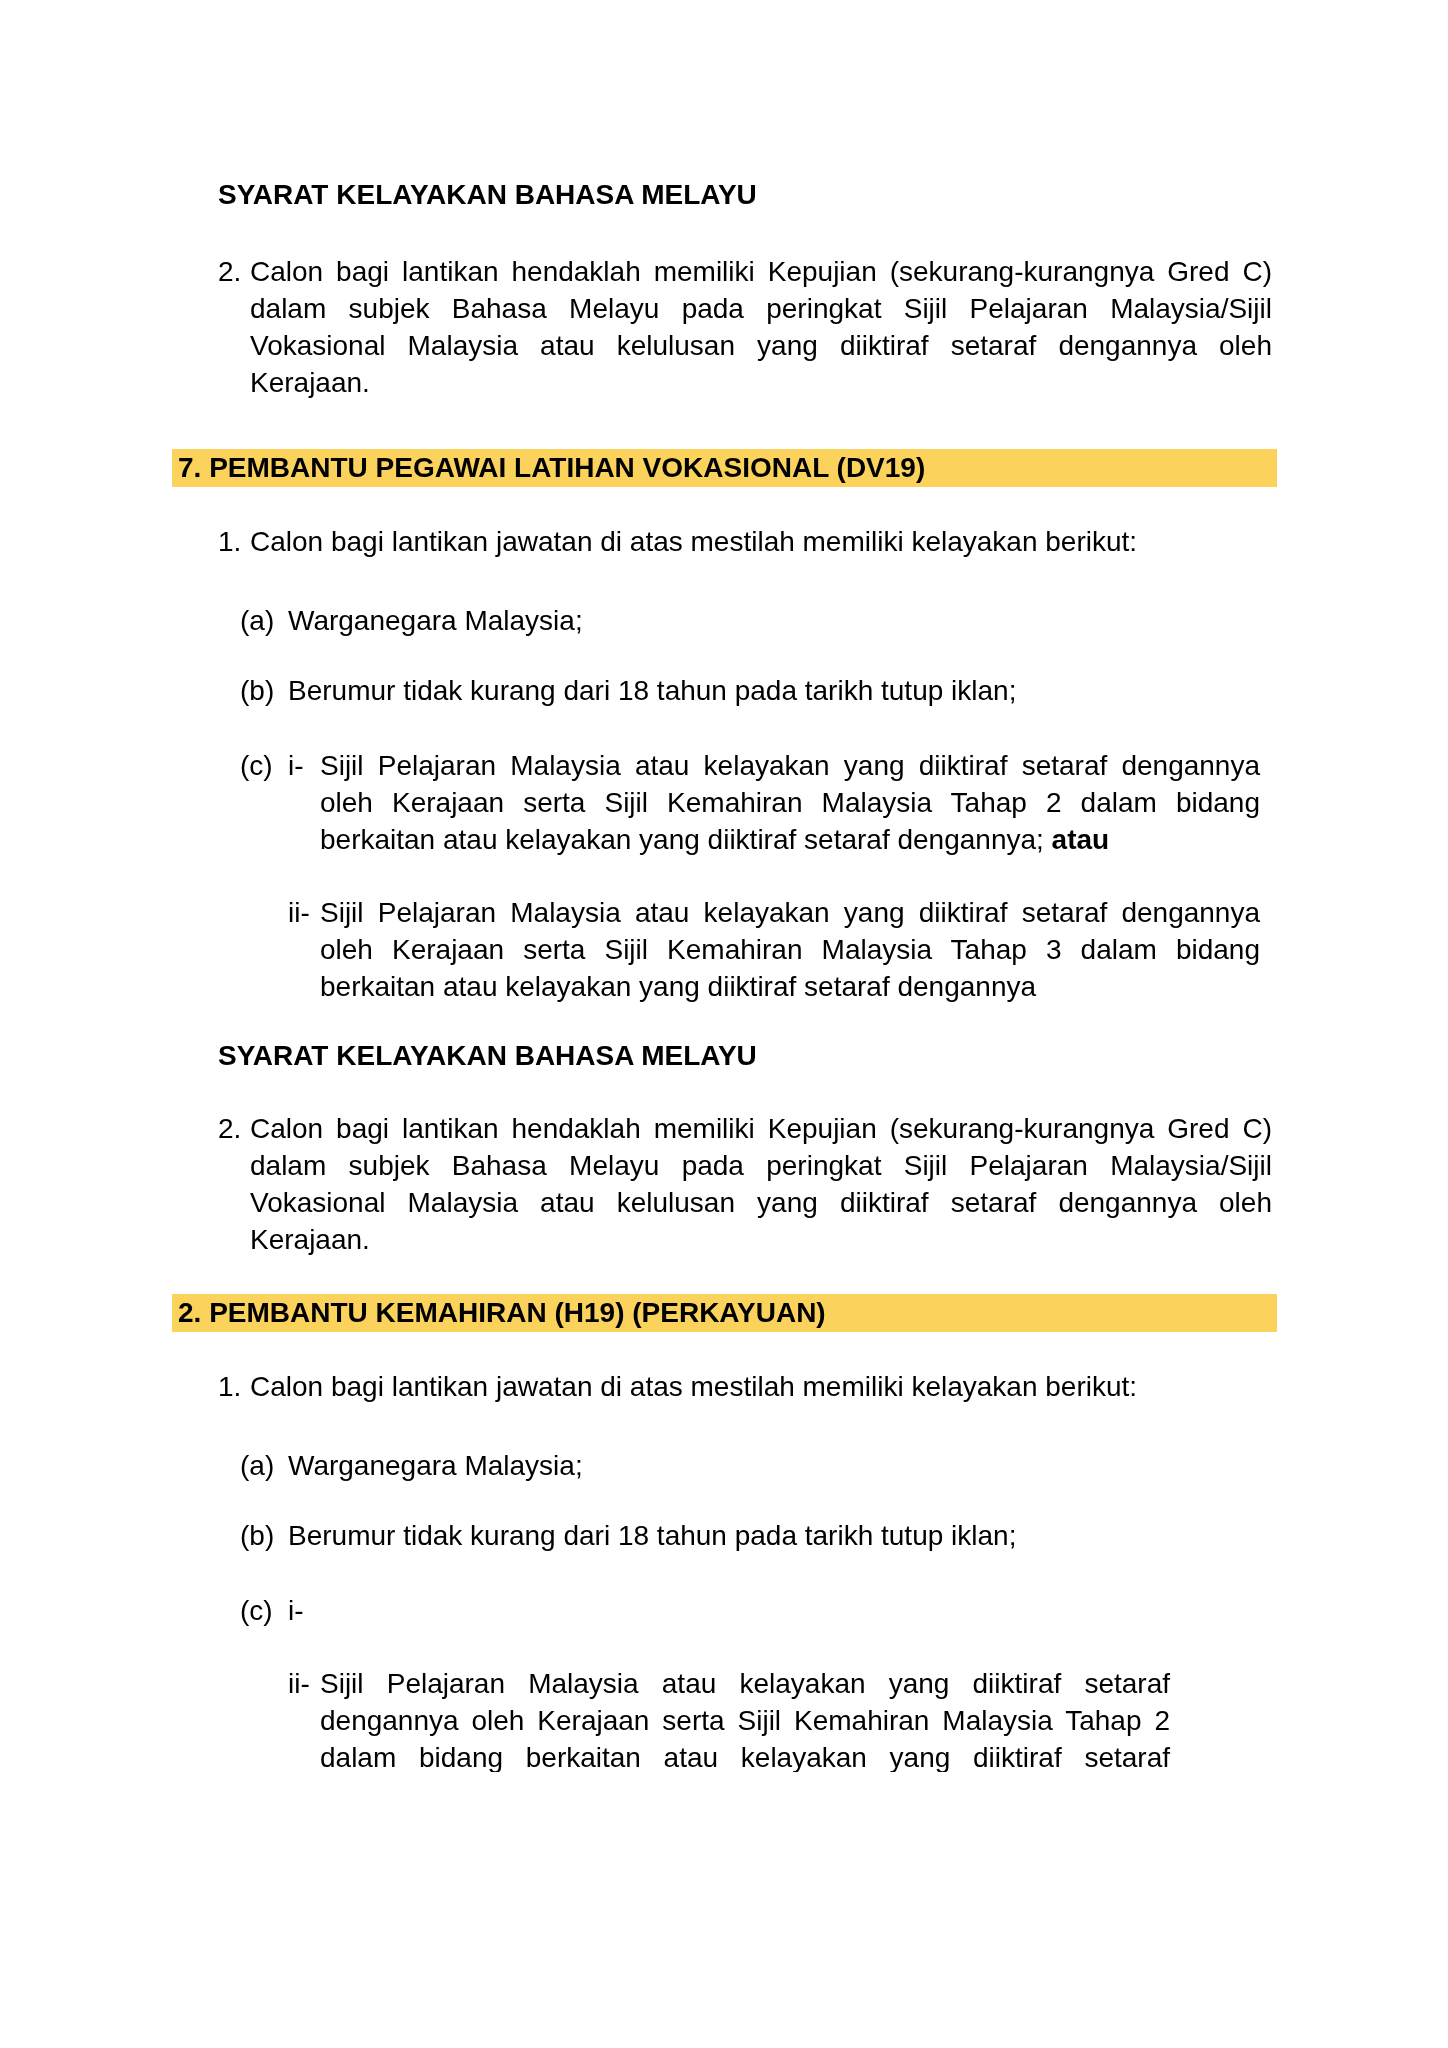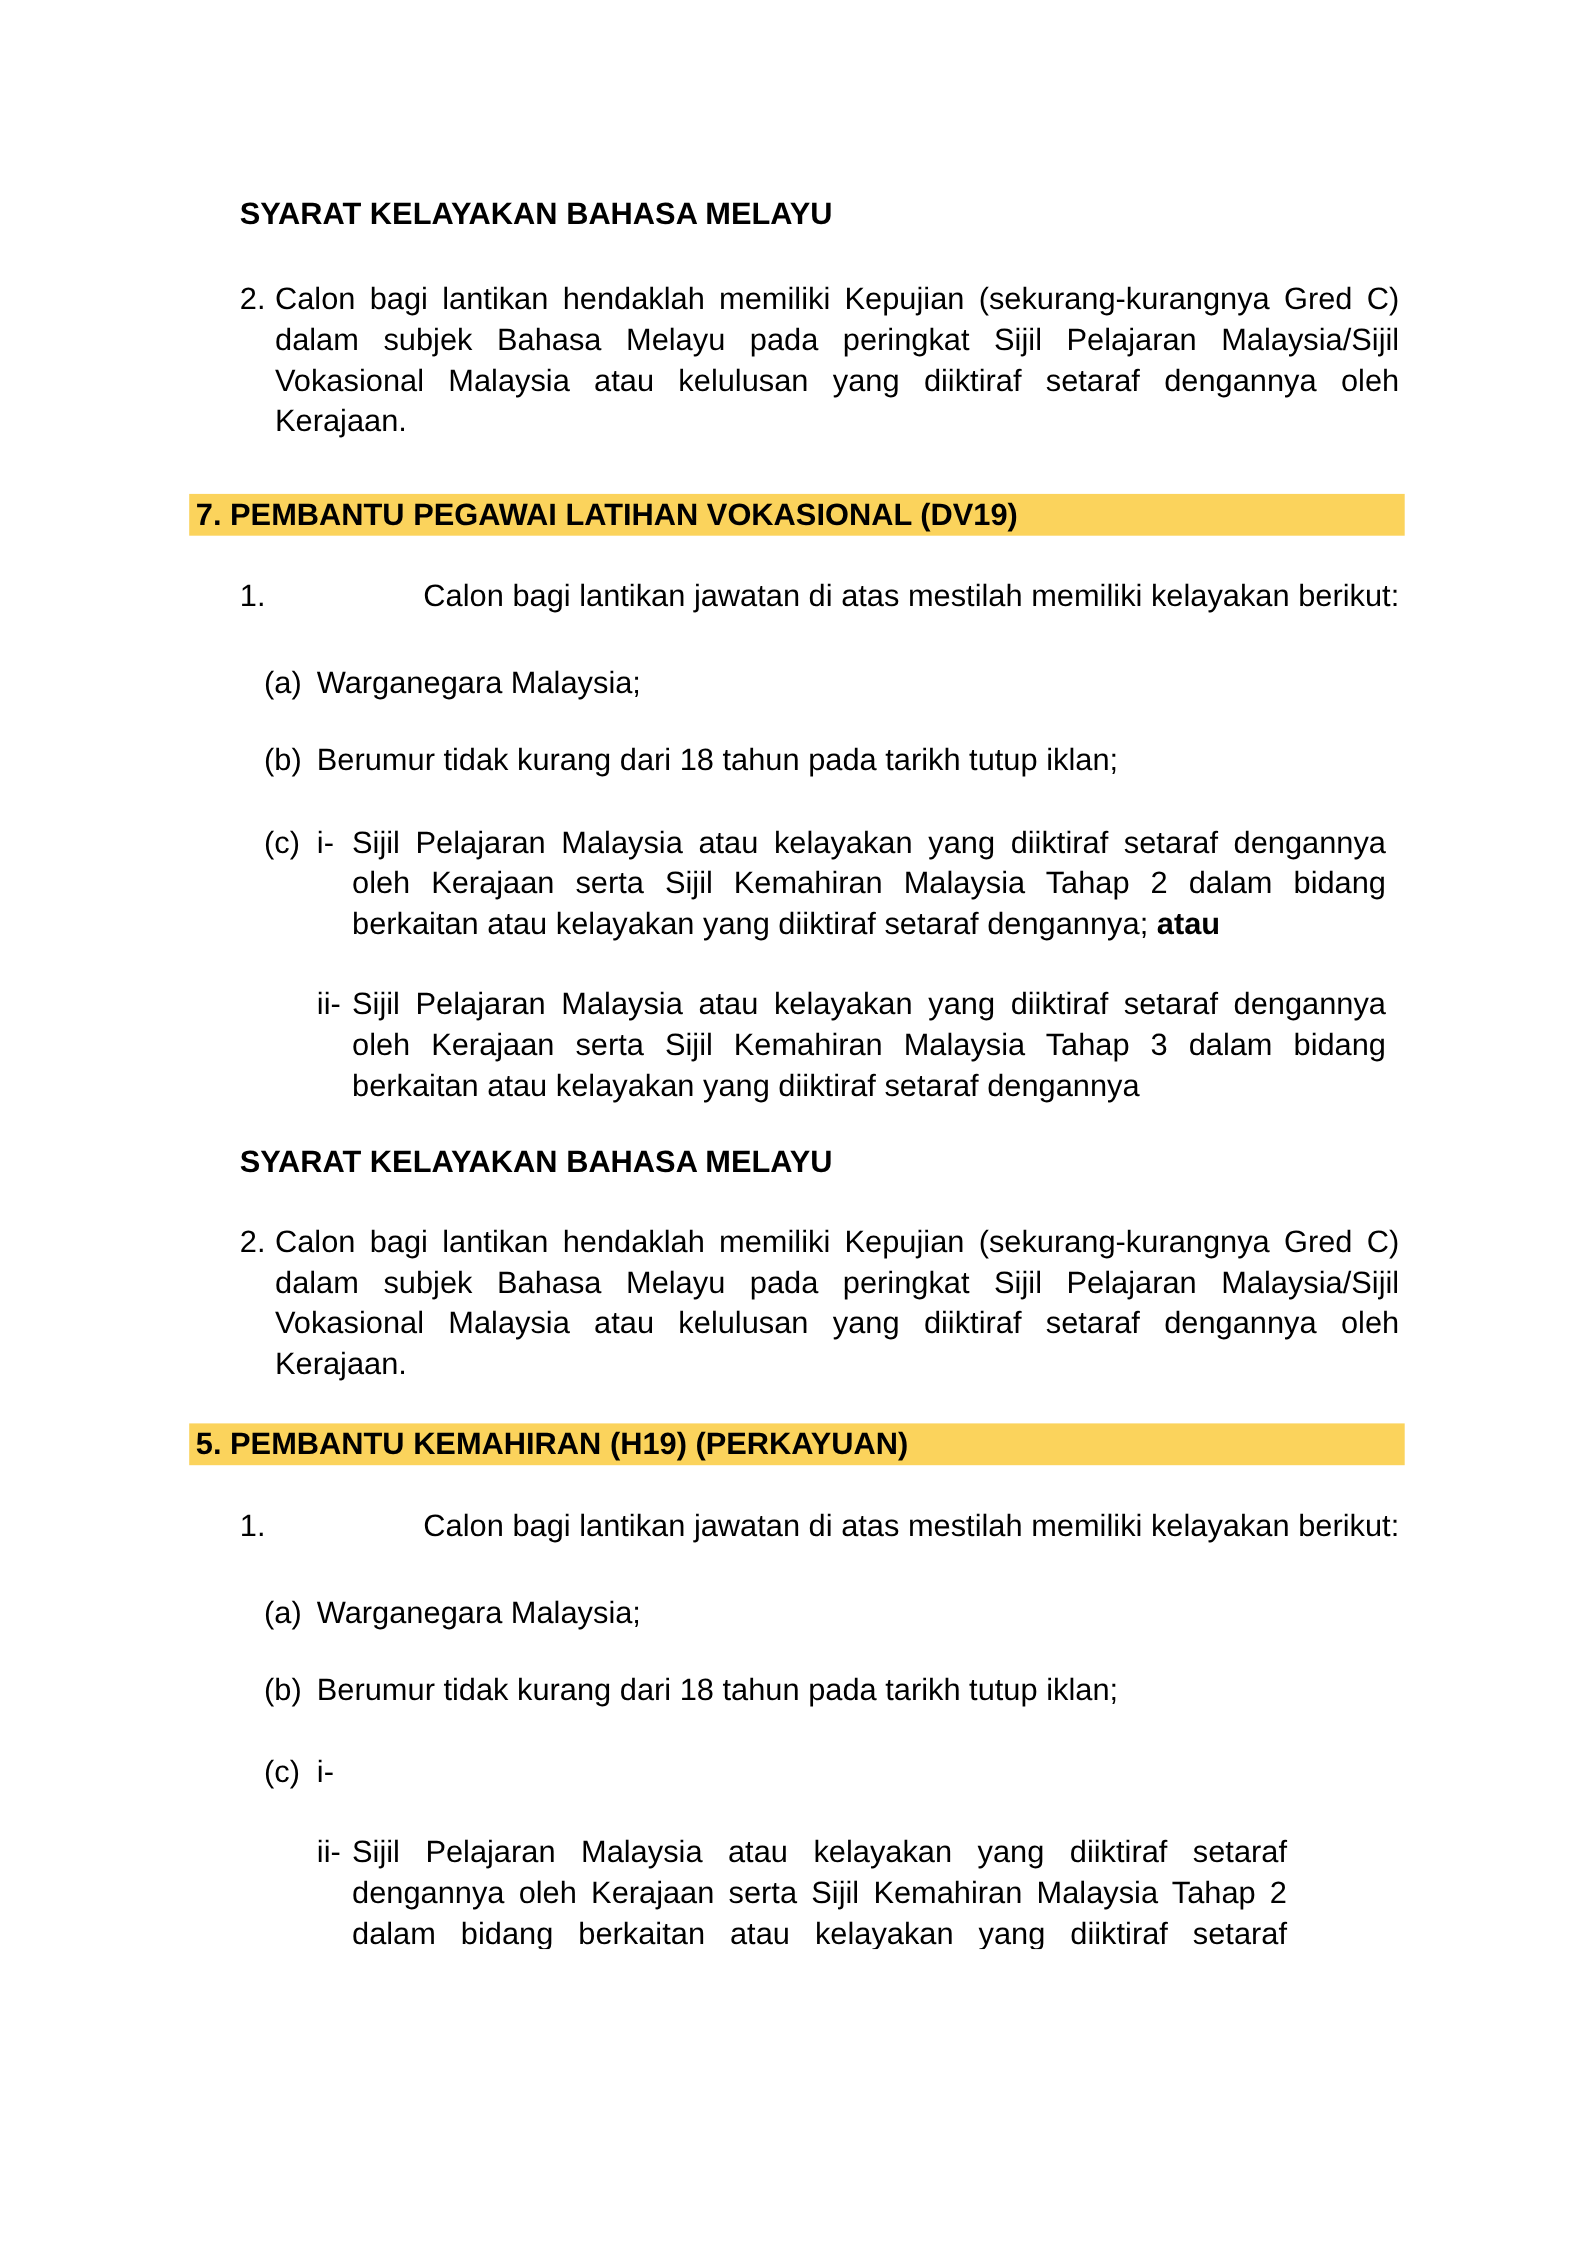--- a/index.html
+++ b/index.html
@@ -48,21 +48,21 @@
     line-height: 38px;
     padding-left: 6px;
     box-sizing: border-box;
     font-weight: bold;
     font-size: 28px;
   }
   .intro {
     margin-top: 36px;
   }
   .intro .ptext {
-    text-align: right;
+    text-align: left;
   }
   .sub-item {
     display: flex;
     margin-left: 240px;
   }
   .sub-item .slabel {
     flex: none;
     width: 48px;
   }
   .sub-item .sroman {
@@ -129,21 +129,21 @@
     <p class="stext just"><span>Sijil Pelajaran Malaysia atau kelayakan yang diiktiraf setaraf dengannya oleh Kerajaan serta Sijil Kemahiran Malaysia Tahap 3 dalam bidang berkaitan atau kelayakan yang diiktiraf setaraf dengannya</span><b></b></p>
   </div>
 
   <h2 class="bm-heading mt-h2">SYARAT KELAYAKAN BAHASA MELAYU</h2>
 
   <div class="num-para mt-p2">
     <span class="num">2.</span>
     <p class="ptext">Calon bagi lantikan hendaklah memiliki Kepujian (sekurang-kurangnya Gred C) dalam subjek Bahasa Melayu pada peringkat Sijil Pelajaran Malaysia/Sijil Vokasional Malaysia atau kelulusan yang diiktiraf setaraf dengannya oleh Kerajaan.</p>
   </div>
 
-  <div class="section-heading mt-band2" style="background-color: rgb(251, 211, 92);">5. PEMBANTU KEMAHIRAN (H19) (PERKAYUAN)</div>
+  <div class="section-heading mt-band2" style="background-color: rgb(251, 211, 92);">2. PEMBANTU KEMAHIRAN (H19) (PERKAYUAN)</div>
 
   <div class="num-para intro">
     <span class="num">1.</span>
     <p class="ptext">Calon bagi lantikan jawatan di atas mestilah memiliki kelayakan berikut:</p>
   </div>
 
   <div class="sub-item mt-a">
     <span class="slabel">(a)</span>
     <p class="stext">Warganegara Malaysia;</p>
   </div>

